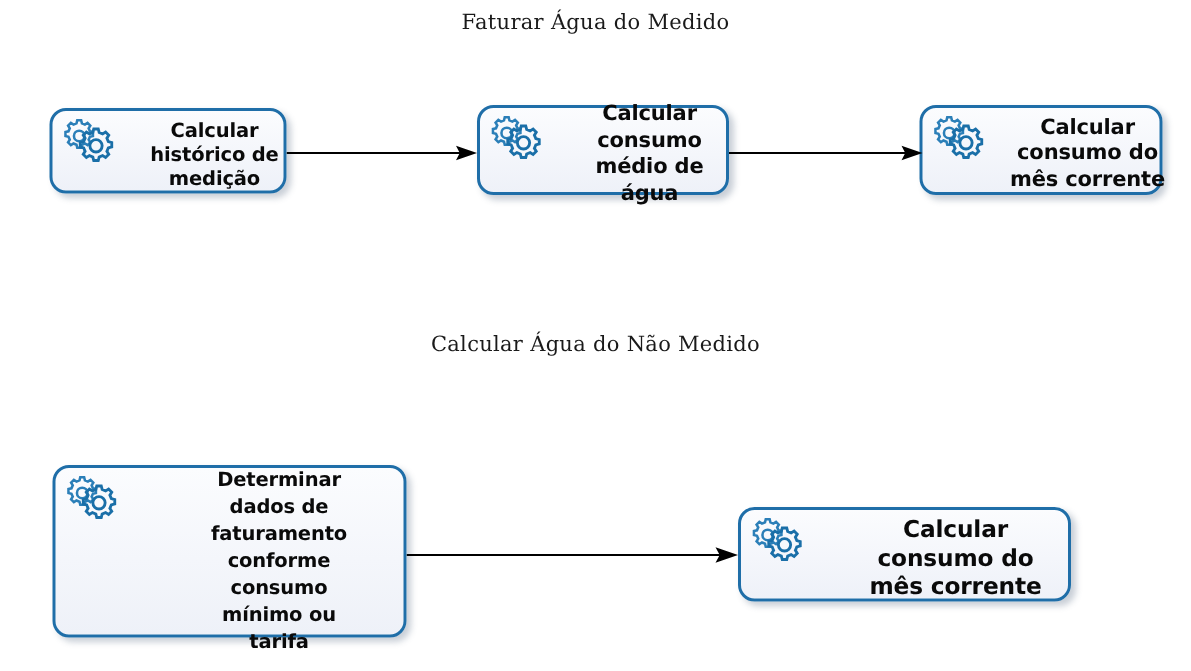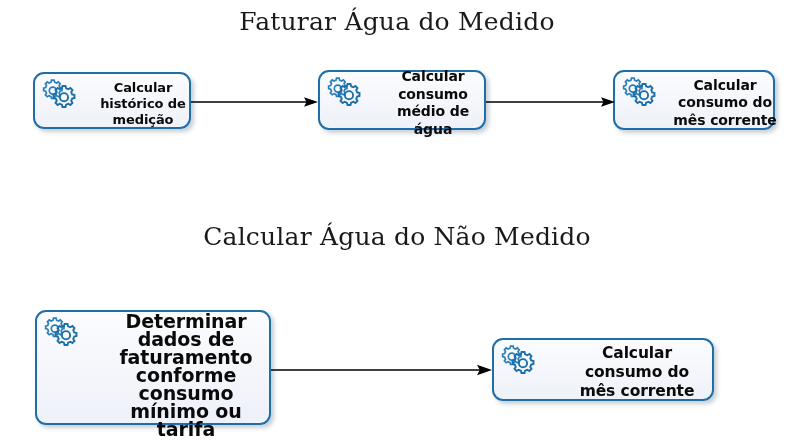--- a/index.html
+++ b/index.html
@@ -23,21 +23,21 @@
     height: 447px;
     background: #ffffff;
   }
 
   
   .section-title {
     position: absolute;
     width: 100%;
     text-align: center;
     font-family: "DejaVu Serif", serif;
-    font-size: 25px;
+    font-size: 14px;
     font-weight: 400;
     color: #1a1a1a;
     letter-spacing: 0.2px;
     white-space: nowrap;
   }
   #title-medido  { top: 7px;   left: 0; }
   #title-nao-medido { top: 222px; left: 0; }
 
   
   .proc-box {
@@ -89,21 +89,21 @@
   
   #box-historico-medicao { left: 33px;  top: 72px;  width: 158px; height: 57px; }
   #box-consumo-medio     { left: 318px; top: 70px;  width: 168px; height: 60px; }
   #box-consumo-mes-1     { left: 613px; top: 70px;  width: 162px; height: 60px; }
   #box-determinar-dados  { left: 35px;  top: 310px; width: 236px; height: 115px; }
   #box-consumo-mes-2     { left: 492px; top: 338px; width: 222px; height: 63px; }
 
   #box-historico-medicao .proc-label { font-size: 13px; line-height: 16px; transform: translate(9px, 3px); }
   #box-consumo-medio     .proc-label { font-size: 14px; line-height: 17.5px; transform: translate(9px, 3px); }
   #box-consumo-mes-1     .proc-label { font-size: 14px; line-height: 17.5px; transform: translate(9px, 3px); }
-  #box-determinar-dados  .proc-label { font-size: 19px; line-height: 18px; transform: translate(11px, 7px); }
+  #box-determinar-dados  .proc-label { font-size: 13px; line-height: 18px; transform: translate(11px, 7px); }
   #box-consumo-mes-2     .proc-label { font-size: 15.5px; line-height: 19px; transform: translate(12px, 3px); }
 
   #conn-1 { left: 191px; top: 92px; }
   #conn-2 { left: 486px; top: 92px; }
   #conn-3 { left: 271px; top: 360px; }
 </style>
 </head>
 <body>
 
 <div id="diagram-canvas">

